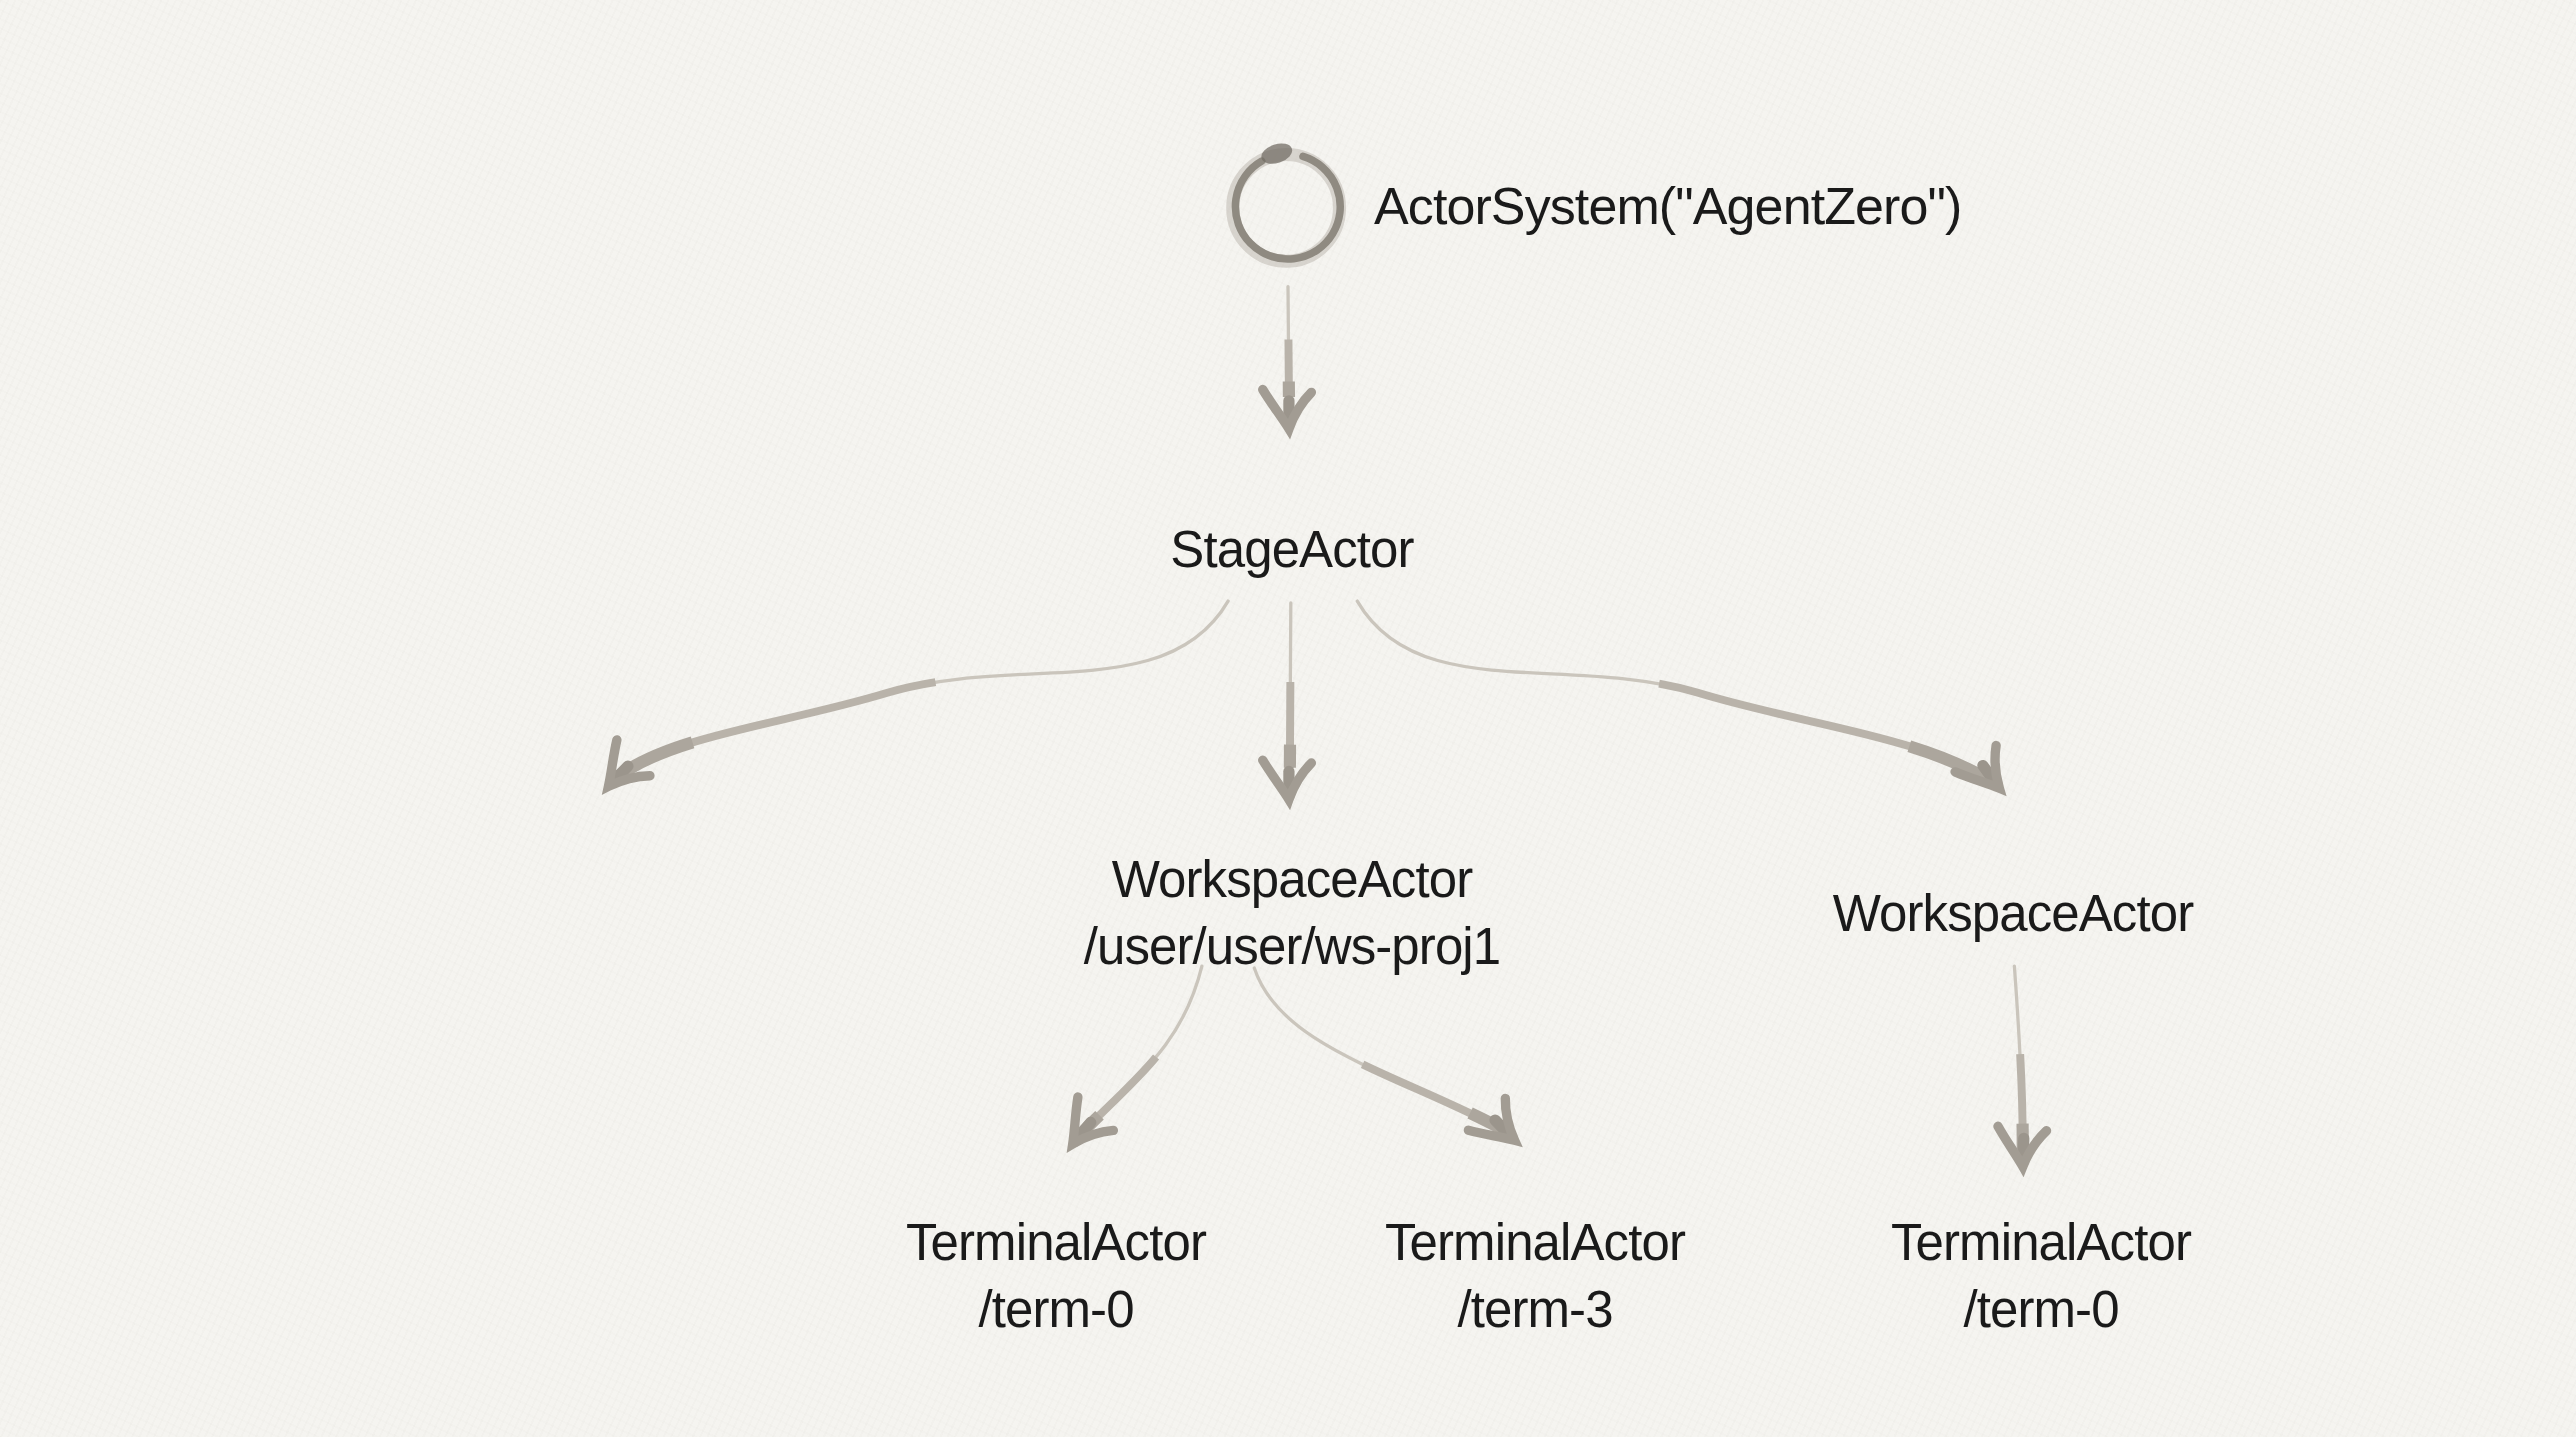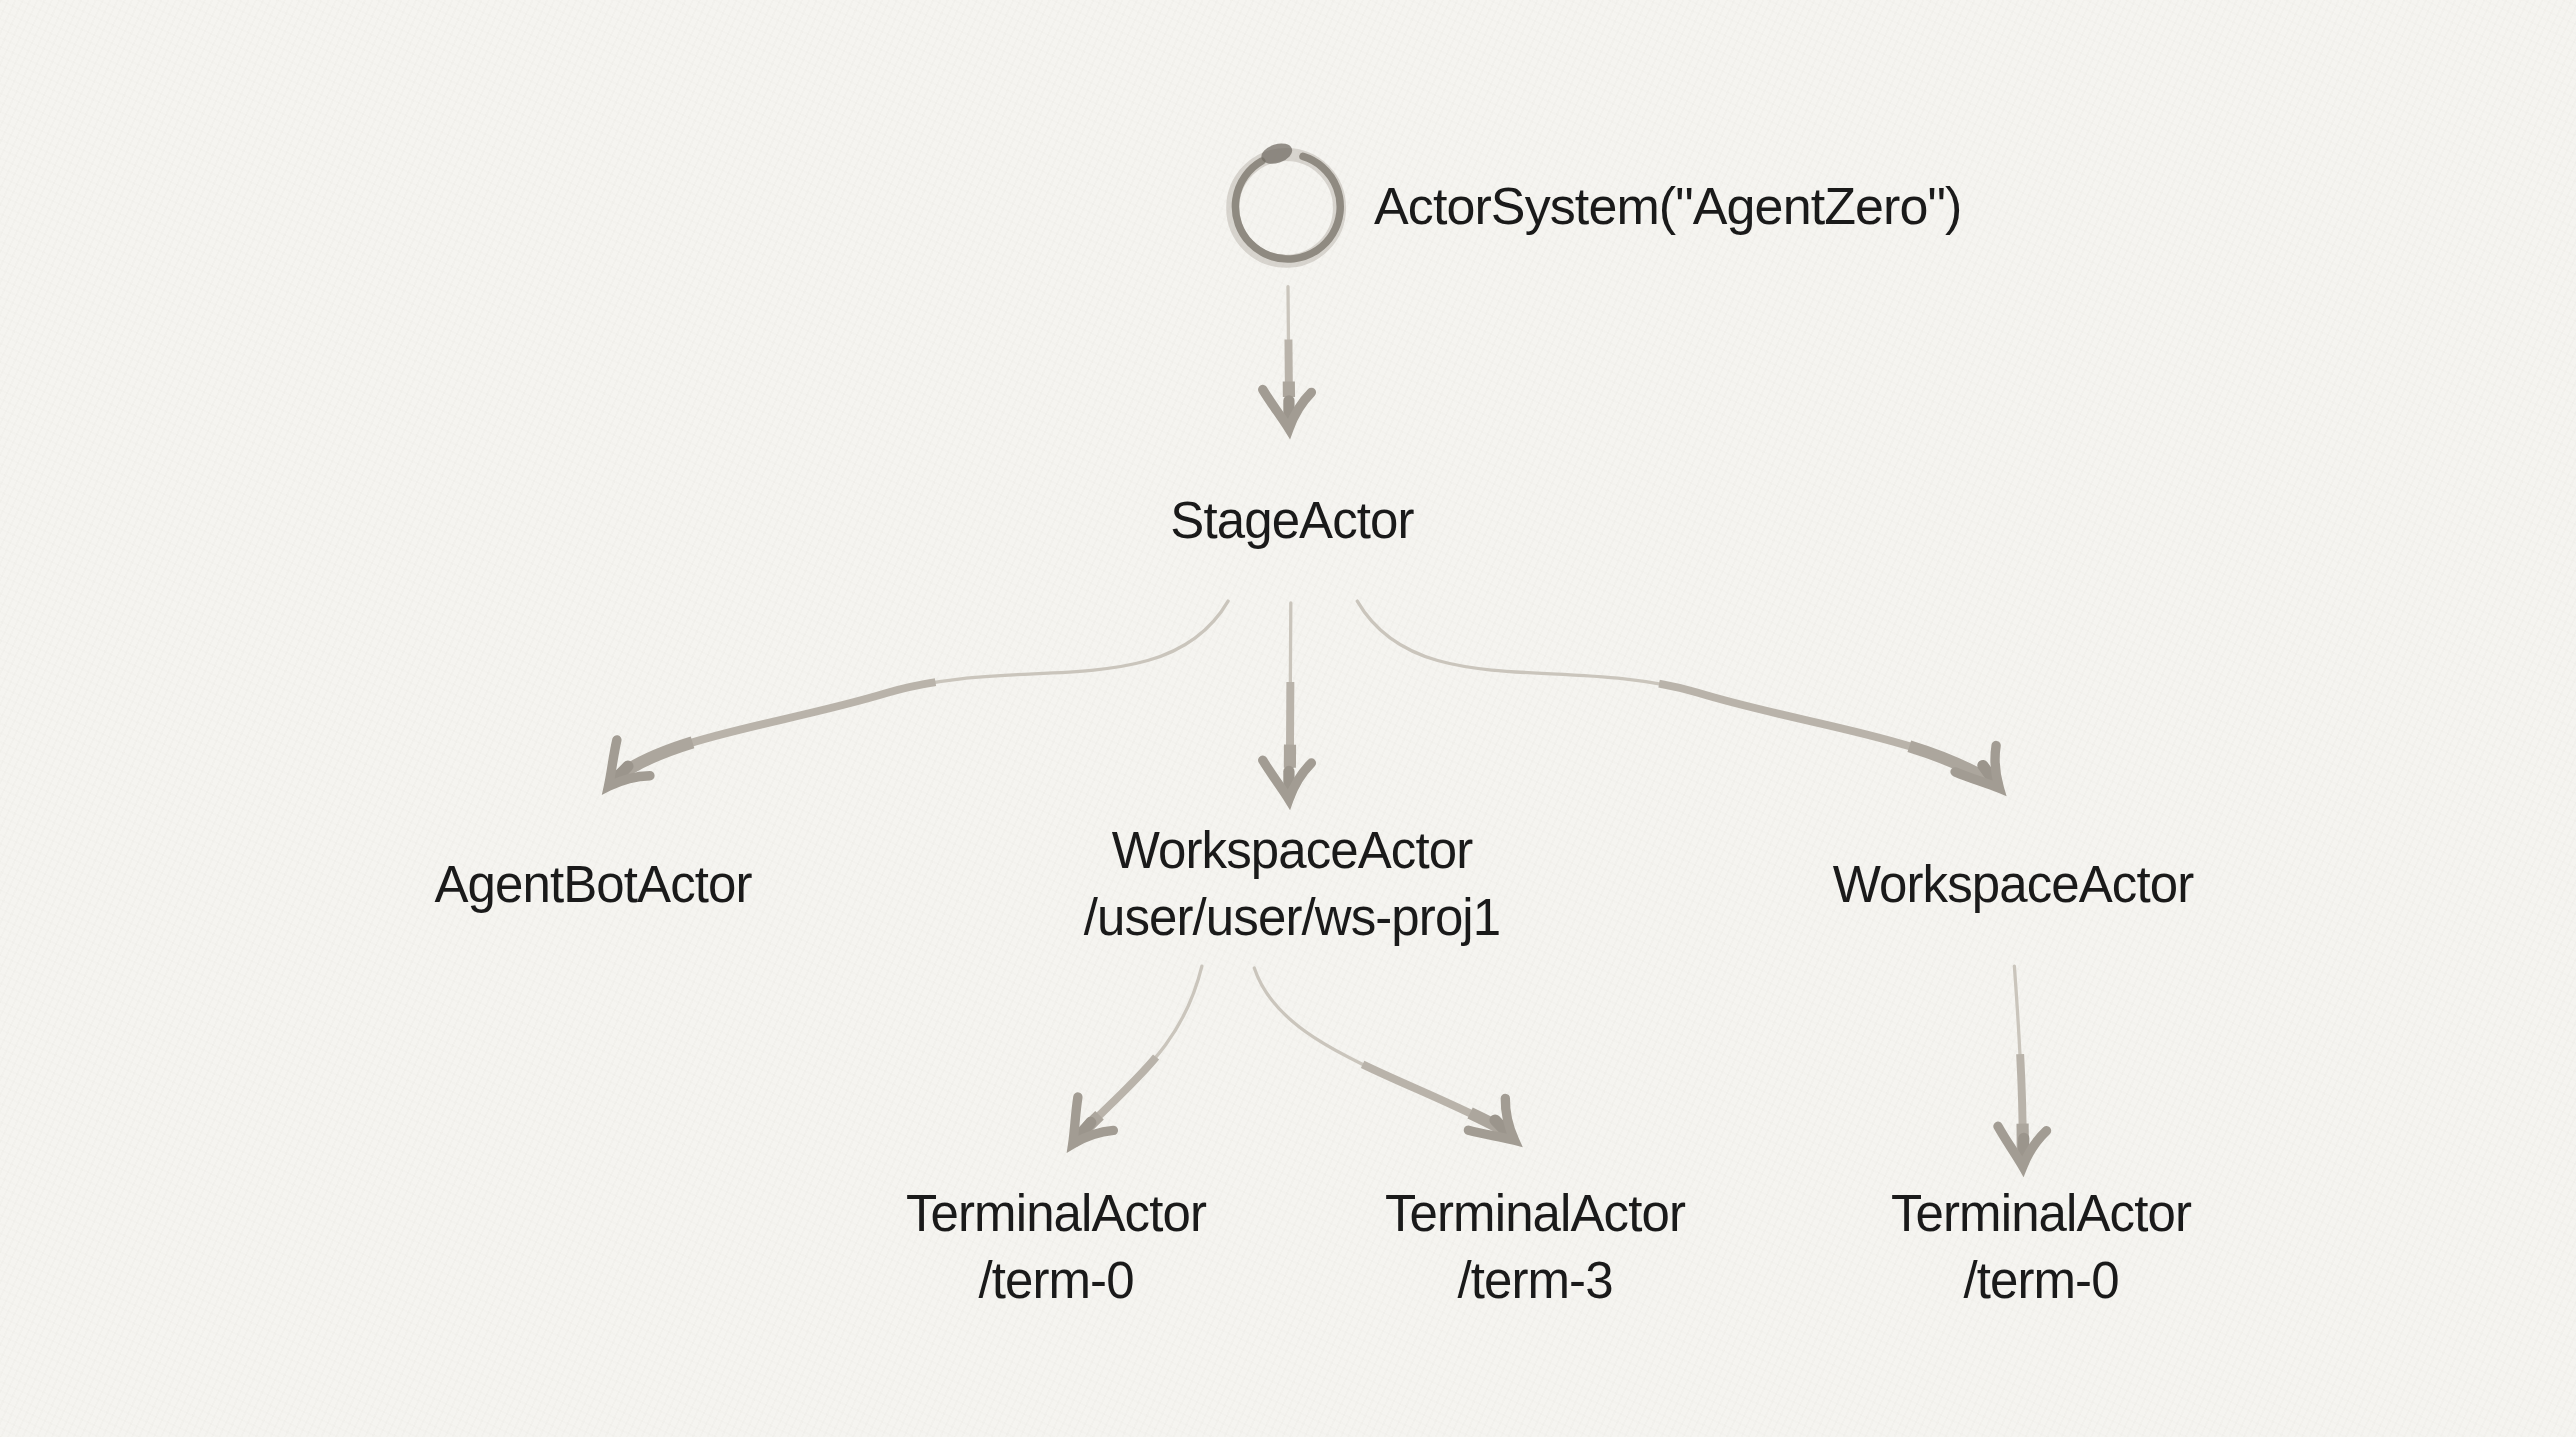--- a/index.html
+++ b/index.html
@@ -44,20 +44,21 @@
     white-space: nowrap;
   }
   .node {
     position: absolute;
     transform: translate(-50%, -50%);
     text-align: center;
     font-size: 51px;
     line-height: 67px;
     letter-spacing: -0.9px;
     white-space: nowrap;
+    margin-top: 29px;
   }
 </style>
 </head>
 <body>
 
 <div class="canvas">
 
   <svg class="edges" viewBox="0 0 2752 1536" aria-hidden="true">
 
     <g>
@@ -137,21 +138,20 @@
     </g>
   </svg>
 
   <div class="title">ActorSystem("AgentZero")</div>
 
   <div class="node" style="left:1292px; top:520px">
     <div>StageActor</div>
   </div>
 
   <div class="node" style="left:593px; top:884px">
-    <div>AgentBotActor</div>
   </div>
 
   <div class="node" style="left:1292px; top:884px">
     <div>WorkspaceActor</div>
     <div>/user/user/ws-proj1</div>
   </div>
 
   <div class="node" style="left:2013px; top:884px">
     <div>WorkspaceActor</div>
   </div>

